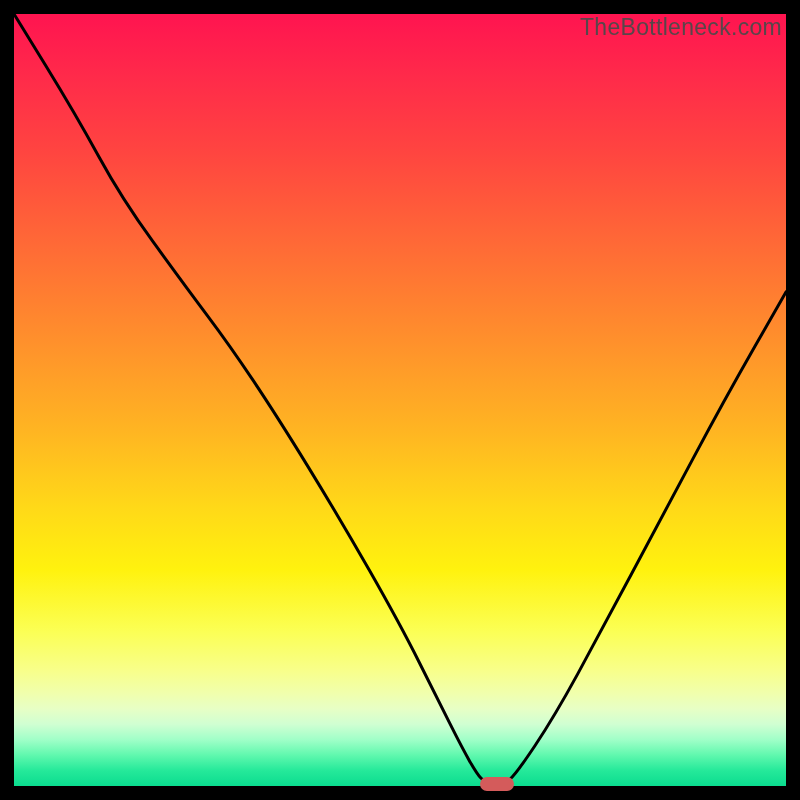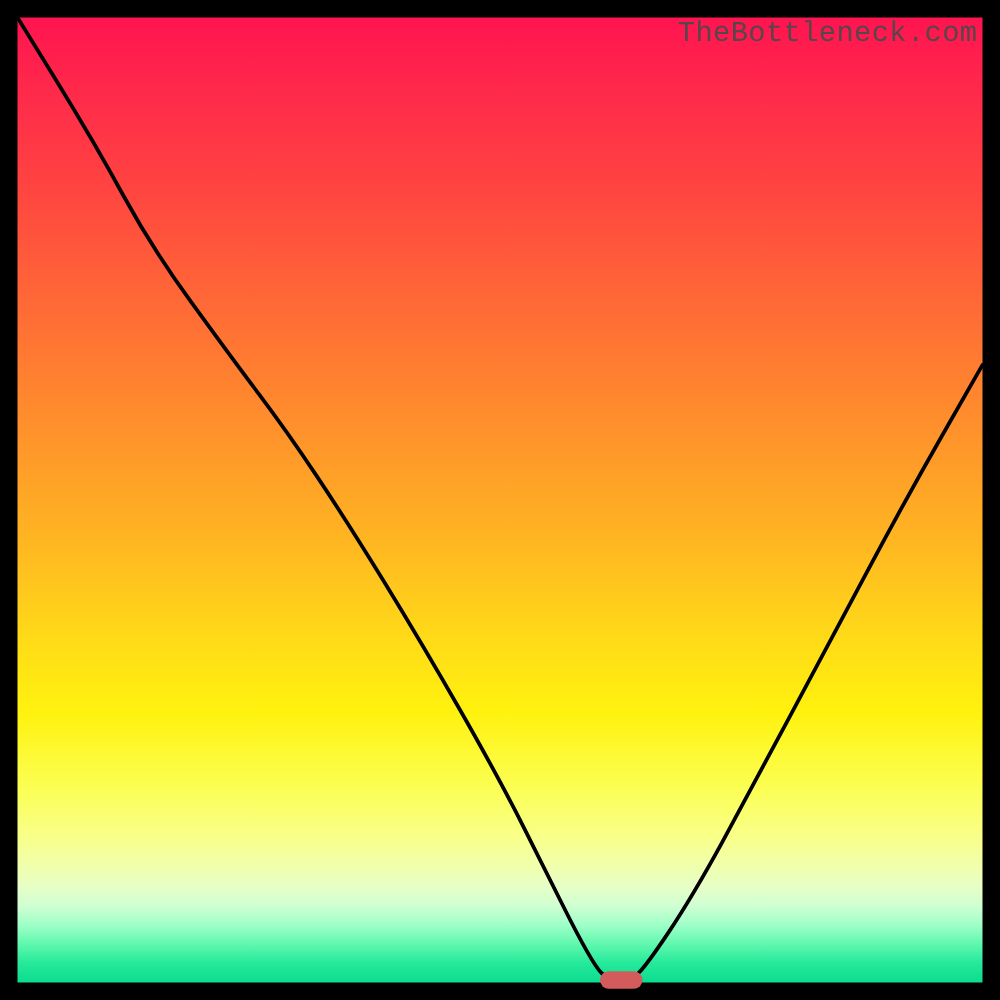--- a/index.html
+++ b/index.html
@@ -9,21 +9,20 @@
     height: 800px;
     overflow: hidden;
     background: #000;
     font-family: Arial, Helvetica, sans-serif;
   }
   .frame {
     position: relative;
     width: 800px;
     height: 724px;
     background: #000;
-    font-family: Liberation Mono, monospace;
   }
   .plot-area {
     position: absolute;
     left: 14px;
     top: 14px;
     width: 772px;
     height: 772px;
     background: linear-gradient(
       to bottom,
       #ff1450 0%,

